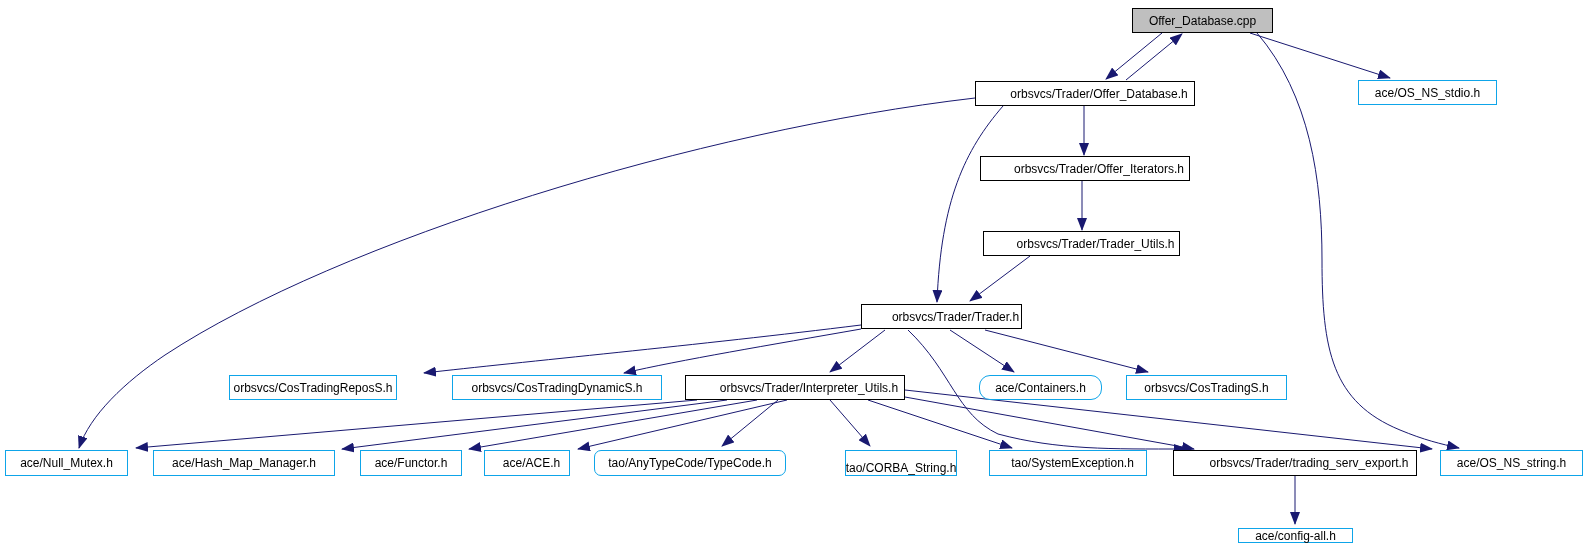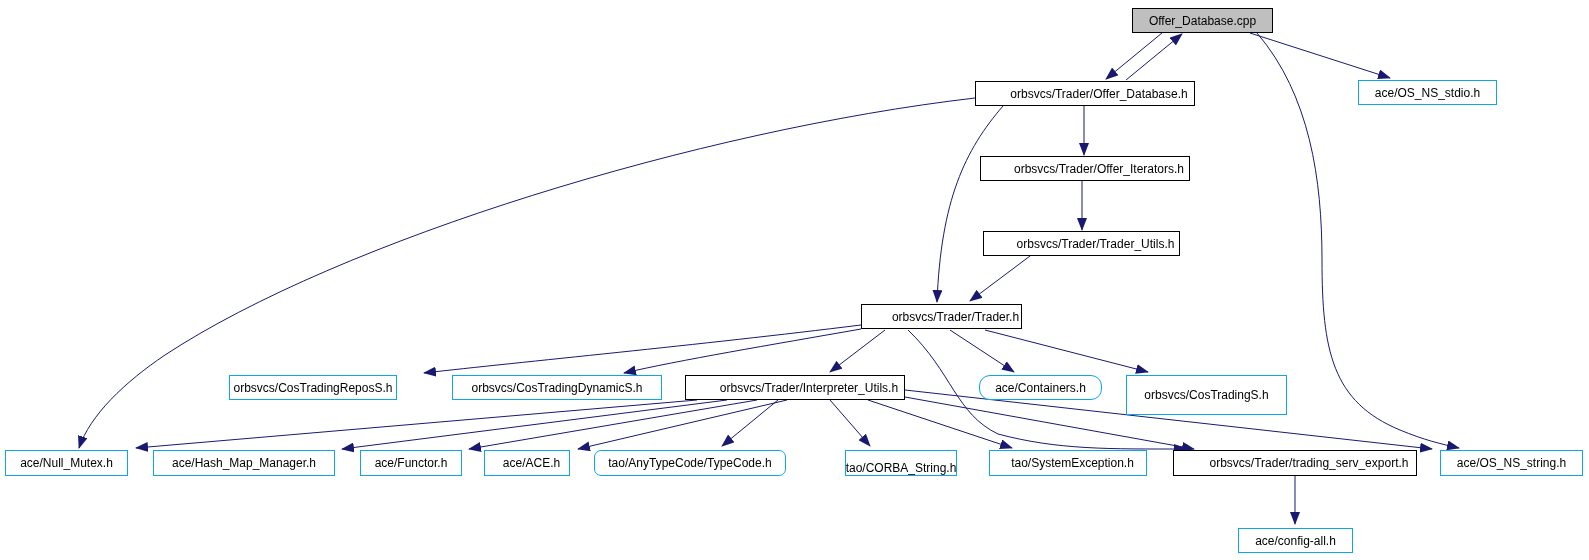--- a/index.html
+++ b/index.html
@@ -74,21 +74,21 @@
       </div>
       <div class="node external" style="left: 452px; top: 375px; width: 210px; height: 25px;">
         <span>orbsvcs/CosTradingDynamicS.h</span>
       </div>
       <div class="node internal" style="left: 685px; top: 375px; width: 220px; height: 25px;">
         <span>orbsvcs/Trader/Interpreter_Utils.h</span>
       </div>
       <div class="node external" style="left: 979px; top: 375px; width: 123px; height: 25px; border-radius: 11px;">
         <span>ace/Containers.h</span>
       </div>
-      <div class="node external" style="left: 1126px; top: 375px; width: 161px; height: 40px;">
+      <div class="node external" style="left: 1126px; top: 375px; width: 161px; height: 25px;">
         <span>orbsvcs/CosTradingS.h</span>
       </div>
       <div class="node external" style="left: 5px; top: 450px; width: 123px; height: 26px;">
         <span>ace/Null_Mutex.h</span>
       </div>
       <div class="node external" style="left: 153px; top: 450px; width: 182px; height: 26px;">
         <span>ace/Hash_Map_Manager.h</span>
       </div>
       <div class="node external" style="left: 360px; top: 450px; width: 102px; height: 26px;">
         <span>ace/Functor.h</span>
@@ -104,17 +104,17 @@
       </div>
       <div class="node external" style="left: 989px; top: 450px; width: 158px; height: 26px; padding-left: 9px;">
         <span>tao/SystemException.h</span>
       </div>
       <div class="node internal" style="left: 1173px; top: 450px; width: 244px; height: 26px;">
         <span>orbsvcs/Trader/trading_serv_export.h</span>
       </div>
       <div class="node external" style="left: 1440px; top: 450px; width: 143px; height: 26px;">
         <span>ace/OS_NS_string.h</span>
       </div>
-      <div class="node external" style="left: 1238px; top: 528px; width: 115px; height: 25px;">
+      <div class="node external" style="left: 1238px; top: 528px; width: 115px; height: 15px;">
         <span>ace/config-all.h</span>
       </div>
     </div>
 </div>
 
 </body></html>

